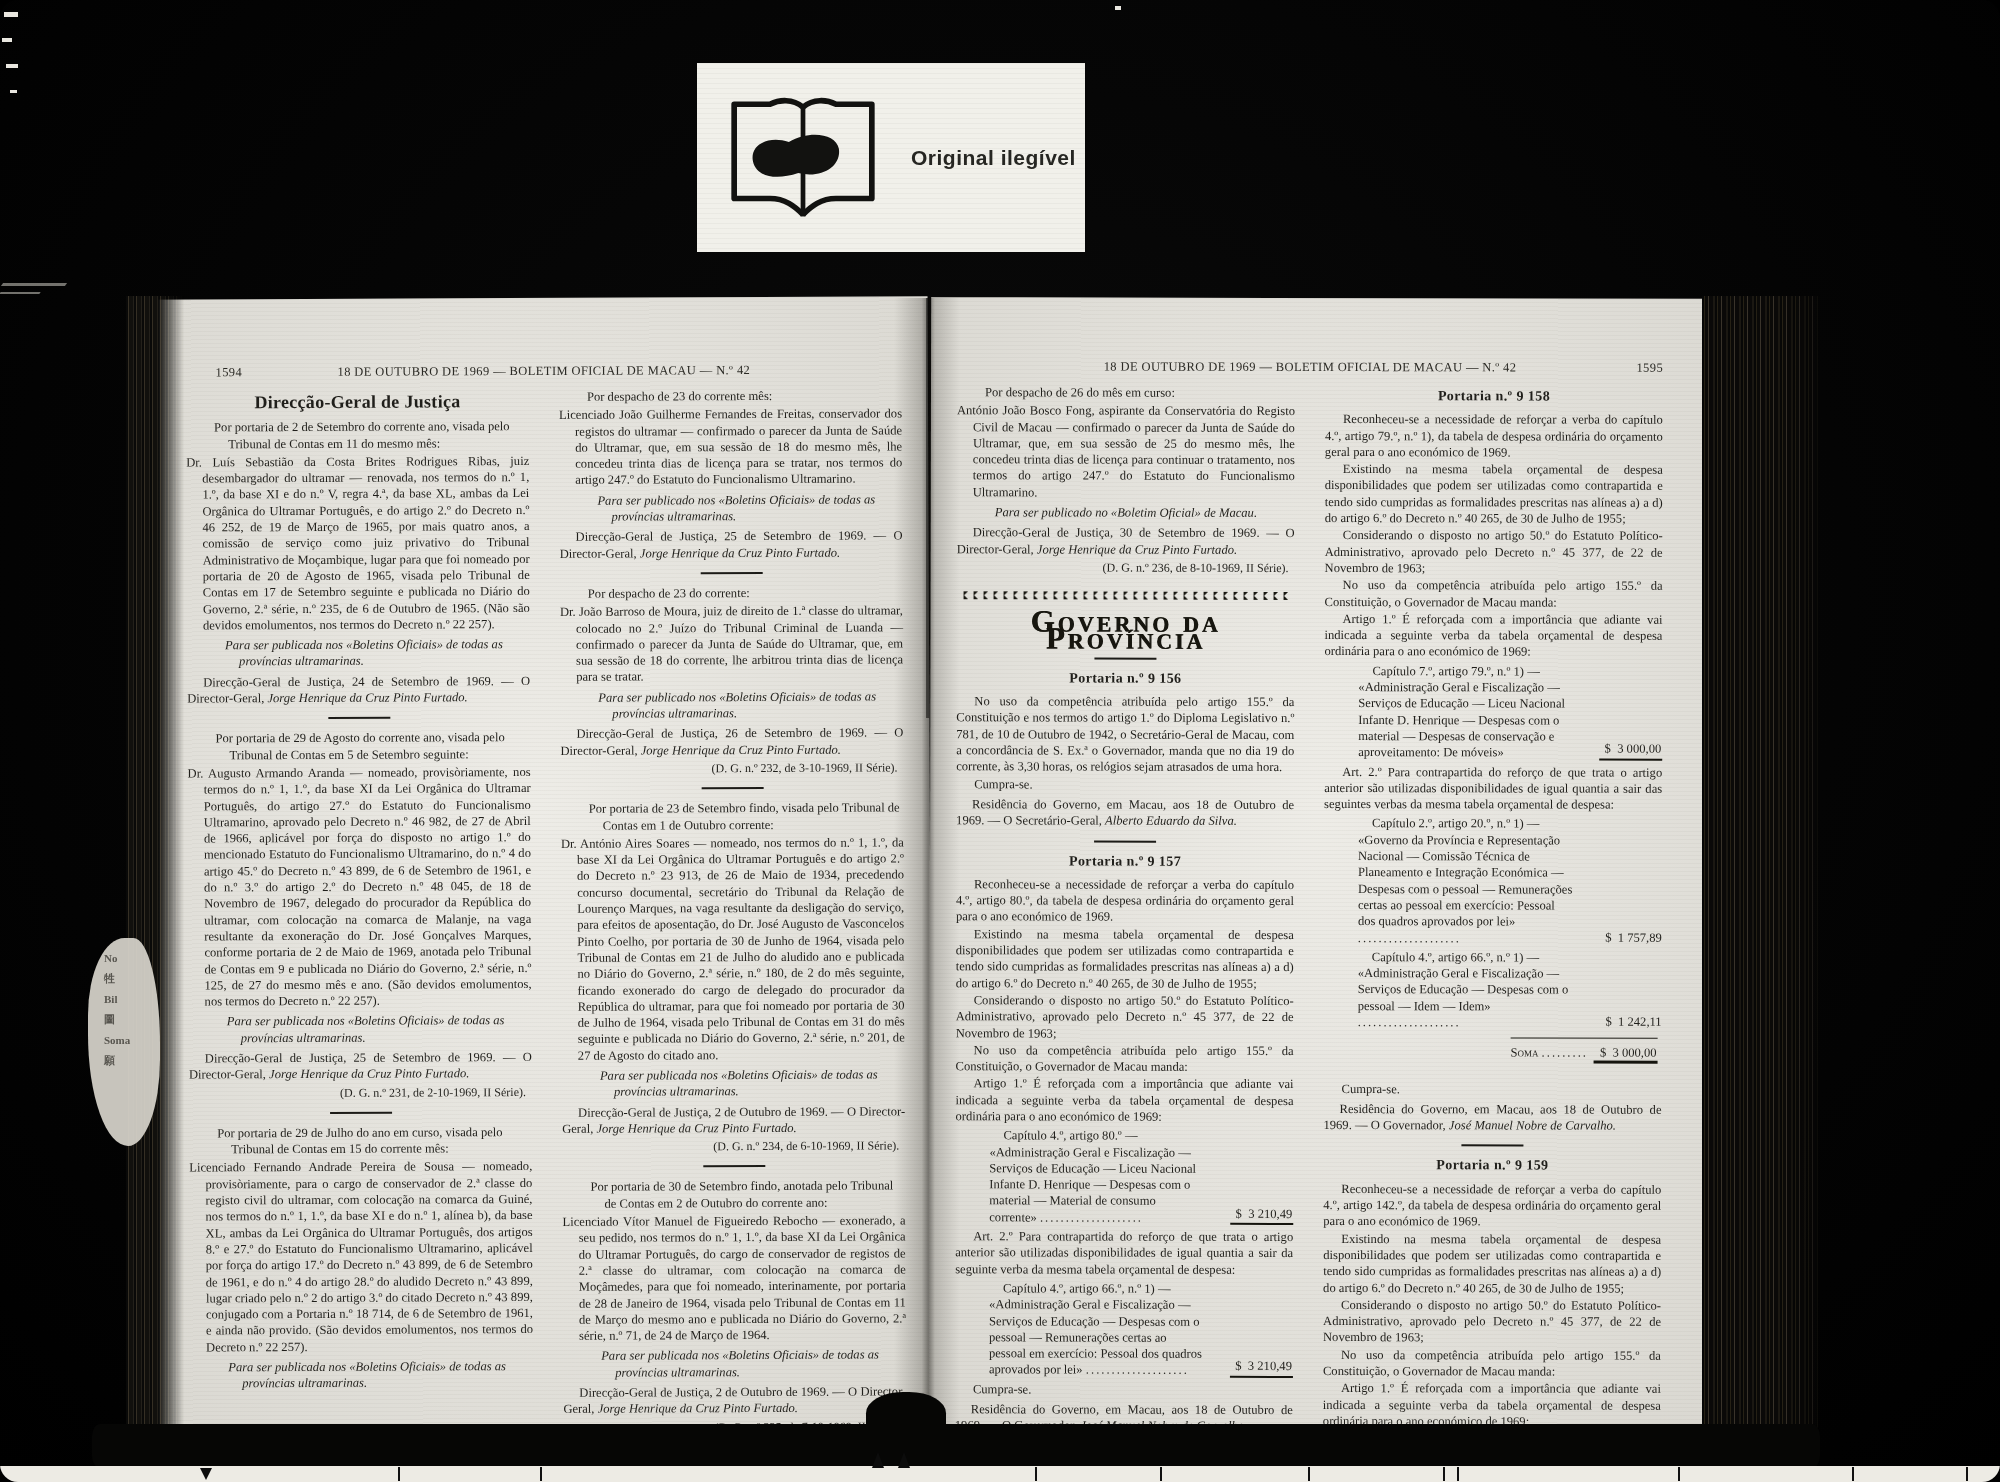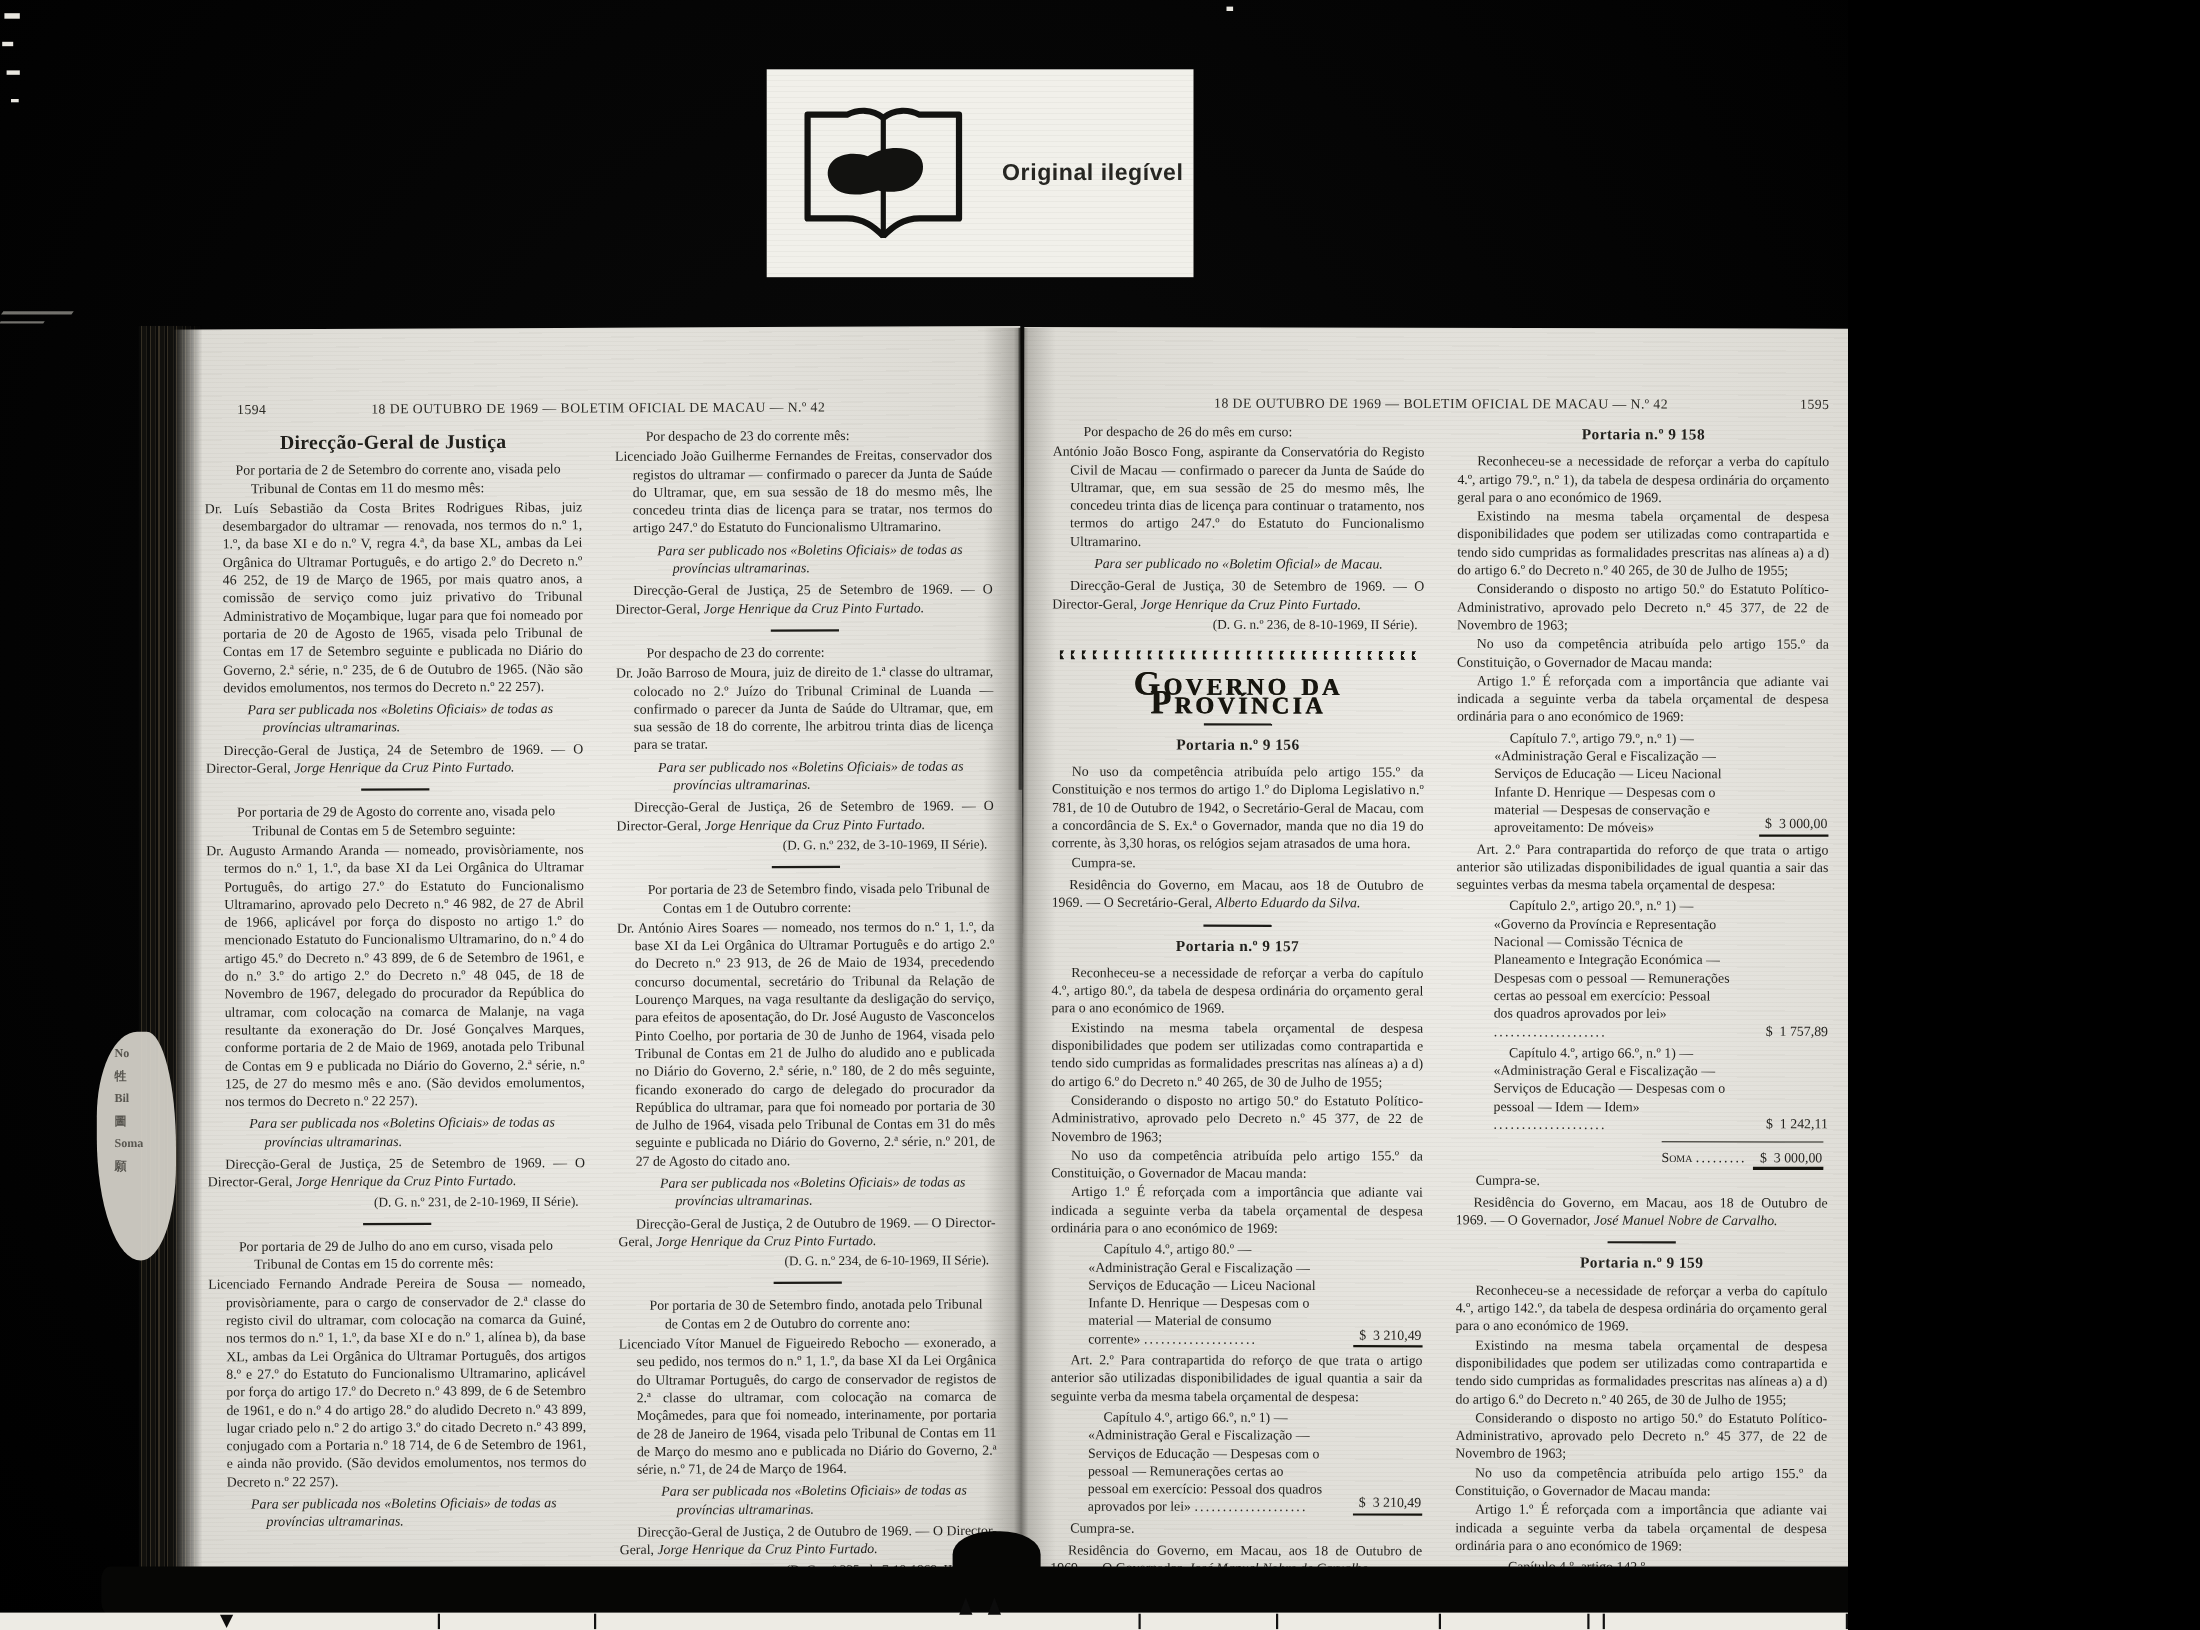--- a/index.html
+++ b/index.html
@@ -1,17 +1,17 @@
 <!DOCTYPE html>
 <html lang="pt"><head>
 <meta charset="utf-8">
 <style>
   html,body{margin:0;padding:0;background:#000;}
-  .film{position:relative;width:1680px;height:1482px;background:radial-gradient(ellipse at 50% 40%, #0a0a0a 0%, #040404 60%, #000 100%);
-        overflow:hidden;font-family:"Liberation Serif", serif;color:#201f1b;}
+  .film{position:relative;width:2000px;height:1482px;background:radial-gradient(ellipse at 50% 40%, #0a0a0a 0%, #040404 60%, #000 100%);
+        overflow:hidden;font-family:"Liberation Serif", serif;color:#201f1b;border-radius:18px;}
 
   
   .speck{position:absolute;background:#e9e7e0;}
   .edge-streaks{position:absolute;left:1702px;top:296px;width:116px;height:1168px;
     background:repeating-linear-gradient(90deg,#070706 0 2px,#262115 2px 3px,#0b0a08 3px 6px,#39332a 6px 7px,#0a0908 7px 11px,#1b1812 11px 13px);
     -webkit-mask-image:linear-gradient(90deg,#000 70%,rgba(0,0,0,.4));mask-image:linear-gradient(90deg,#000 70%,rgba(0,0,0,.4));}
   .edge-left{position:absolute;left:126px;top:296px;width:58px;height:1168px;
     background:repeating-linear-gradient(90deg,#090908 0 2px,#352f24 2px 3px,#11100d 3px 7px,#23201a 7px 8px);
     -webkit-mask-image:linear-gradient(90deg,#000 55%,transparent);mask-image:linear-gradient(90deg,#000 55%,transparent);}
   .torn-blob{position:absolute;left:88px;top:938px;width:72px;height:208px;background:#d8d5cc;
@@ -71,21 +71,21 @@
   .body{text-indent:18px;}
   .display{font-variant:small-caps;font-weight:bold;font-size:31px;letter-spacing:3px;text-align:center;text-align-last:center;
     margin:14px 0 4px;color:#17160f;text-shadow:.6px 0 0 #17160f;}
   .wavy{height:8px;margin:16px 2px 8px;
     background:linear-gradient(135deg,#16150f 25%,transparent 25%) -5px 0/10px 8px repeat-x,
                linear-gradient(45deg,#16150f 25%,transparent 25%) -5px 0/10px 8px repeat-x;}
   .ledger{position:relative;margin:3px 0 3px 34px;padding-right:88px;text-indent:14px;text-align:left;}
   .ledger .dots{letter-spacing:2px;color:#2c2b26;}
   .ledger .amt{position:absolute;right:0;bottom:1px;text-indent:0;}
   .ledger.u .amt{border-bottom:2.5px solid #15140e;padding:0 1px 1px 5px;}
-  .sumline{text-align:center;text-align-last:right;margin:7px 4px 4px 0;}
+  .sumline{text-align:center;text-align-last:right;margin:7px 4px 20px 0;}
   .sumbox{display:inline-block;border-top:1.5px solid #1b1a14;padding-top:6px;}
   .sumbox .cap{font-variant:small-caps;}
   .sumbox .dots{letter-spacing:2px;}
   .sumbox .amt{border-bottom:3px solid #15140e;padding:0 1px 1px 6px;margin-left:6px;}
 </style>
 </head>
 <body>
 
 <div class="film">
 

